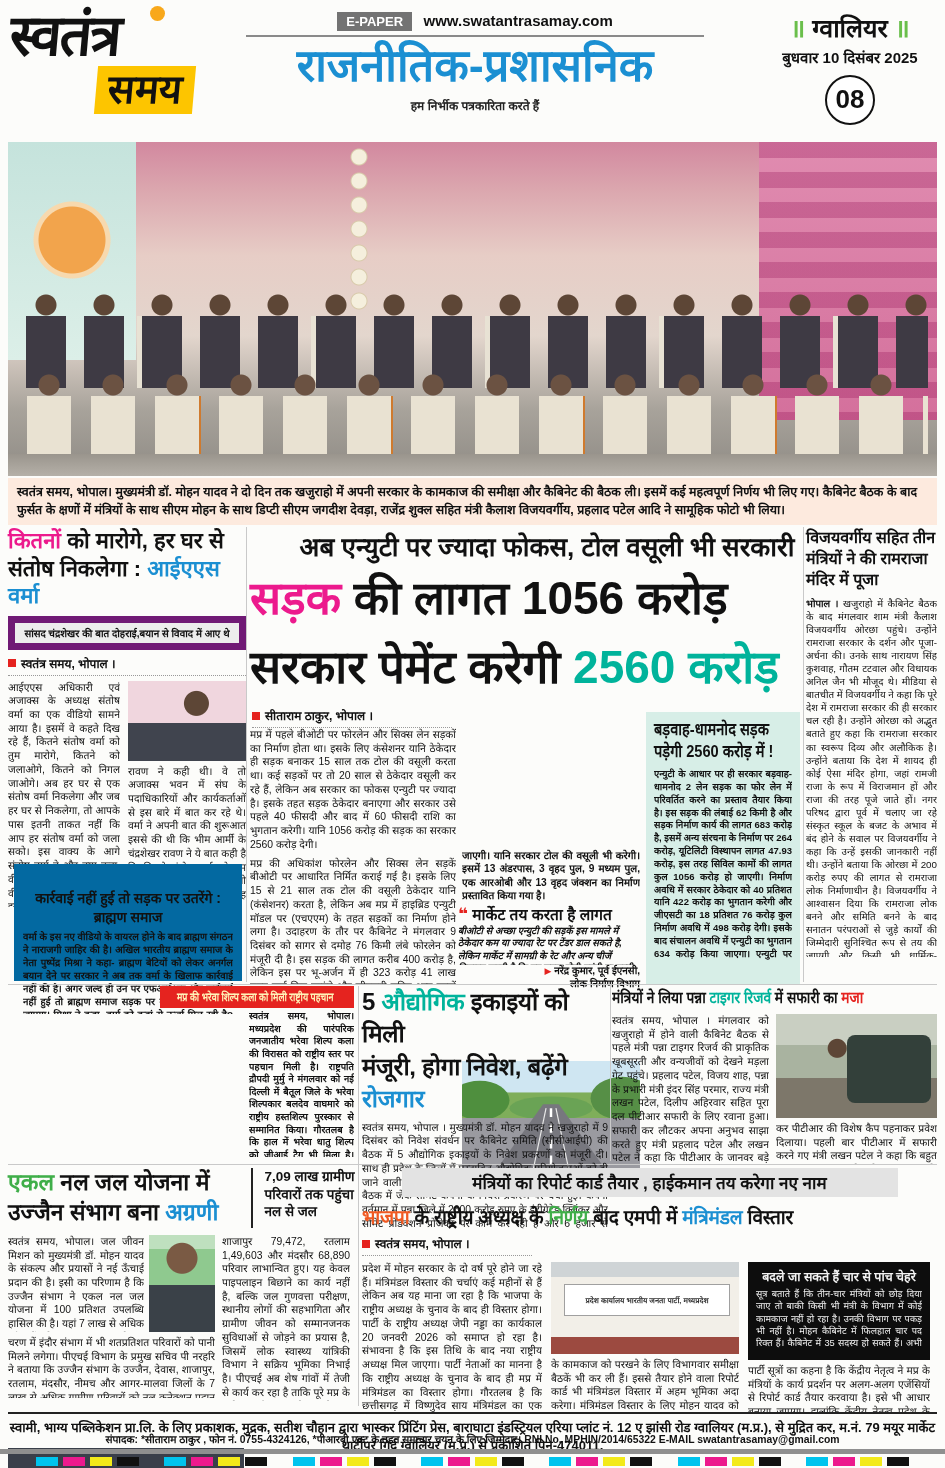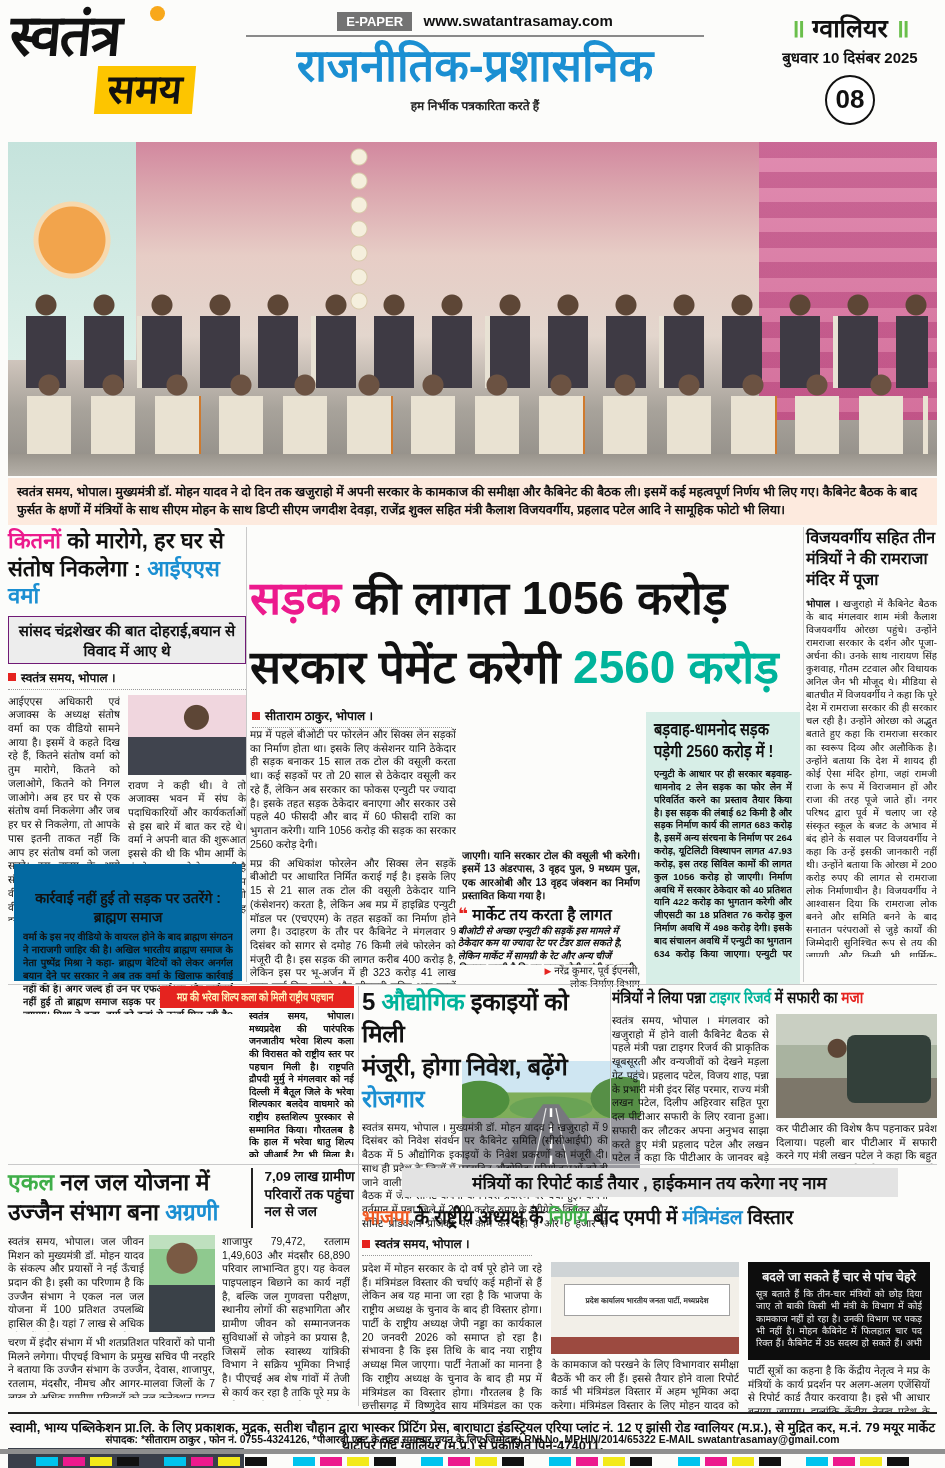--- a/index.html
+++ b/index.html
@@ -59,21 +59,21 @@
   .lp-floor{position:absolute;bottom:0;left:0;right:0;height:22px;background:linear-gradient(#9a958d,#b5b0a8);}
   #lead-banner{left:8px;top:145px;width:432px;height:46px;background:#e5231f;color:#fff;
     font-size:33px;font-weight:800;text-align:center;line-height:46px;}
   #lead-caption{left:8px;top:478px;width:929px;height:47px;background:#fdeade;
     font-size:12.5px;font-weight:600;padding:5px 9px;box-sizing:border-box;line-height:1.45;}
   .cap-src{font-weight:800;}
 
   
   #ias{left:8px;top:527px;width:238px;height:334px;}
   .ias-hl{font-size:22px;font-weight:800;line-height:1.25;}
-  .ias-sub{border:1px solid #701a75;background:#ededed;font-size:15px;font-weight:700;
+  .ias-sub{border:7px solid #701a75;background:#ededed;font-size:10px;font-weight:700;
            text-align:center;padding:3px 6px;margin:6px 0 5px;}
   .ias-cols{display:flex;gap:8px;margin-top:5px;height:226px;}
   .ias-c1{width:112px;}
   .ias-c2{width:118px;}
   .ph-speaker{width:118px;height:80px;margin-bottom:4px;
     background:radial-gradient(circle at 58% 28%,#5d4636 0 12px,transparent 13px),
                linear-gradient(180deg,#f0d6de 0 52%,#40444e 52%);}
   #brahmin-box{left:14px;top:864px;width:228px;height:117px;background:#0369a1;
                padding:24px 9px;box-sizing:border-box;}
   .bb-title{font-size:14px;font-weight:800;text-align:center;margin-bottom:4px;}
@@ -85,21 +85,21 @@
   #mid-byline{left:252px;top:707px;width:200px;}
   #mid-body{left:250px;top:728px;width:206px;height:256px;}
   #mid-body p{margin:0 0 5px;}
   #mid-photo{left:462px;top:727px;width:178px;height:118px;}
   #mid-photocap{left:462px;top:849px;width:178px;height:52px;font-size:10.2px;font-weight:700;
                 line-height:1.3;text-align:justify;overflow:hidden;}
   #mid-quote{left:458px;top:903px;width:182px;height:82px;}
   .q-title{font-size:15.5px;font-weight:800;}
   .q-mark{color:#e5231f;font-size:17px;font-weight:800;}
   .q-body{font-size:9.6px;font-style:italic;font-weight:600;line-height:1.3;height:40px;overflow:hidden;}
-  .q-by{font-size:10px;font-weight:400;text-align:right;line-height:1.25;}
+  .q-by{font-size:10px;font-weight:700;text-align:right;line-height:1.25;}
   .q-arrow{color:#e5231f;font-size:9px;}
   #sidebox{left:646px;top:712px;width:154px;height:273px;background:#d7eee7;
            padding:7px 8px;box-sizing:border-box;}
   .sb-title{font-size:17px;font-weight:800;line-height:1.3;white-space:nowrap;}
   .sb-body{font-size:9.5px;font-weight:600;line-height:1.35;text-align:justify;overflow:hidden;
            height:192px;margin-top:5px;}
   #temple{left:806px;top:527px;width:131px;height:458px;}
   .t-hl{font-size:16px;font-weight:800;line-height:1.32;}
   .t-body{font-size:9.8px;line-height:1.33;text-align:justify;overflow:hidden;height:360px;margin-top:7px;}
   .dateline{font-weight:800;}
@@ -234,20 +234,21 @@
         <div class="ph ph-speaker"></div>
         <div class="body" style="height:140px">रावण ने कही थी। वे तो अजाक्स भवन में संघ के पदाधिकारियों और कार्यकर्ताओं से इस बारे में बात कर रहे थे। वर्मा ने अपनी बात की शुरूआत इससे की थी कि भीम आर्मी के चंद्रशेखर रावण ने ये बात कही है कि कितने संतोष वर्मा को तुम मारोगे। वर्मा ने कहा- जो वीडियो वायरल किया जा रहा है, वह आपसी बैठक का है। यह संघ की बैठक से संबंधित है। इसमें कुछ गलत नहीं कहा है। जो बयान है, वह किसी और ने कहा है इसलिए इसमें कोई गलती नहीं है।</div>
       </div>
     </div>
   </div>
   <div class="abs" id="brahmin-box">
     <div class="bb-title">कार्रवाई नहीं हुई तो सड़क पर उतरेंगे : ब्राह्मण समाज</div>
     <div class="bb-body">वर्मा के इस नए वीडियो के वायरल होने के बाद ब्राह्मण संगठन ने नाराजगी जाहिर की है। अखिल भारतीय ब्राह्मण समाज के नेता पुष्पेंद्र मिश्रा ने कहा- ब्राह्मण बेटियों को लेकर अनर्गल बयान देने पर सरकार ने अब तक वर्मा के खिलाफ कार्रवाई नहीं की है। अगर जल्द ही उन पर एफआईआर और कार्रवाई नहीं हुई तो ब्राह्मण समाज सड़क पर उतरने पर मजबूर हो जाएगा। मिश्रा ने कहा- वर्मा को कहां से ऊर्जा मिल रही है? उस पर नजर-ए-इनायत क्यों है? गेंद मुख्यमंत्री के पाले में है। उनसे आग्रह है कि इस मामले में जल्द कार्रवाई करें।</div>
   </div>
 
+  <div class="abs" id="mid-kicker">अब एन्युटी पर ज्यादा फोकस, टोल वसूली भी सरकारी</div>
   <div class="abs" id="mid-hl">
     <div><span class="pink">सड़क</span><span> की लागत 1056 करोड़</span></div>
     <div><span>सरकार पेमेंट करेगी </span><span class="teal">2560 करोड़</span></div>
   </div>
   <div class="abs by" id="mid-byline">
     <span class="sq"></span>
     <span>सीताराम ठाकुर, भोपाल ।</span>
   </div>
   <div class="abs body" id="mid-body">
     <p>मप्र में पहले बीओटी पर फोरलेन और सिक्स लेन सड़कों का निर्माण होता था। इसके लिए कंसेशनर यानि ठेकेदार ही सड़क बनाकर 15 साल तक टोल की वसूली करता था। कई सड़कों पर तो 20 साल से ठेकेदार वसूली कर रहे हैं, लेकिन अब सरकार का फोकस एन्युटी पर ज्यादा है। इसके तहत सड़क ठेकेदार बनाएगा और सरकार उसे पहले 40 फीसदी और बाद में 60 फीसदी राशि का भुगतान करेगी। यानि 1056 करोड़ की सड़क का सरकार 2560 करोड़ देगी।</p>

